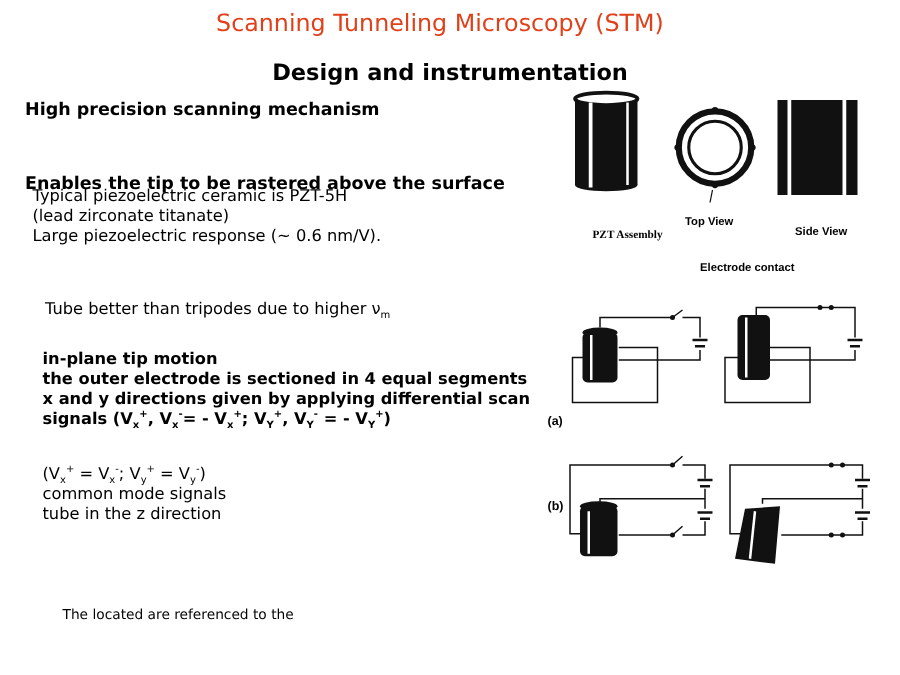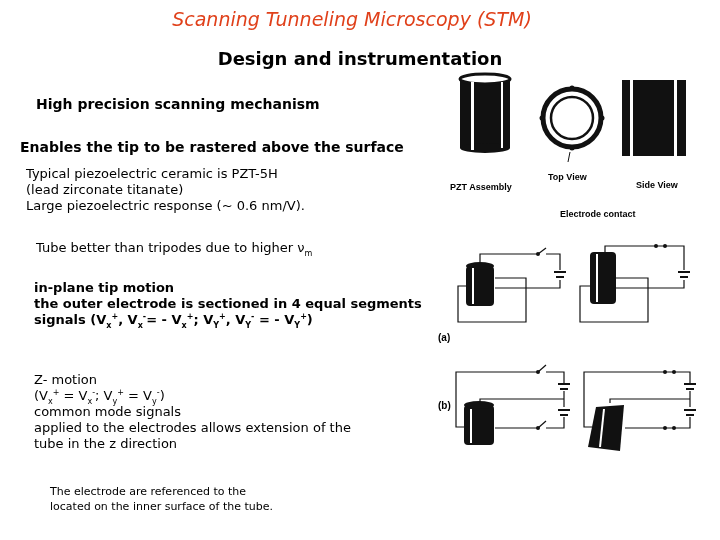--- a/index.html
+++ b/index.html
@@ -1,63 +1,61 @@
 <!DOCTYPE html>
 <html><head>
 <meta charset="utf-8">
 <style>
   html, body { margin:0; padding:0; background:#ffffff; }
   body { width:720px; height:540px; position:relative; overflow:hidden;
          font-family:"DejaVu Sans", sans-serif; color:#000; }
   .abs { position:absolute; white-space:nowrap; }
-  .title { left:0; width:704px; text-align:center; top:8px; font-size:19px; color:#e0401a; font-style:italic; }
+  .title { left:0; width:704px; text-align:center; top:8px; font-size:19px; color:#e0401a; }
   .subtitle { left:0; width:720px; text-align:center; top:48px; font-size:18px; font-weight:bold; }
   .head { font-size:14px; font-weight:bold; }
   .body13 { font-size:13px; line-height:16px; }
   .body12 { font-size:11px; line-height:15px; }
   sub, sup { font-size:8px; line-height:0; }
   .fig { position:absolute; }
   .cap { font-family:"Liberation Sans", sans-serif; font-size:9px; font-weight:bold; position:absolute; white-space:nowrap; }
 </style>
 </head>
 <body>
 
 <div class="abs title">Scanning Tunneling Microscopy (STM)</div>
 <div class="abs subtitle">Design and instrumentation</div>
 
-<div class="abs head" style="left:20px;top:96px;margin-left:16px;">High precision scanning mechanism</div>
+<div class="abs head" style="left:20px;top:80px;">High precision scanning mechanism</div>
 <div class="abs head" style="left:20px;top:139px;">Enables the tip to be rastered above the surface</div>
 
-<div class="abs body13" style="left:26px;top:166px;">
+<div class="abs body13" style="left:26px;top:150px;">
   <div>Typical piezoelectric ceramic is PZT-5H</div>
   <div>(lead zirconate titanate)</div>
   <div>Large piezoelectric response (~ 0.6 nm/V).</div>
 </div>
 
 <div class="abs body13" style="left:36px;top:240px;">
   <span>Tube better than tripodes due to higher ν</span><sub>m</sub>
 </div>
 
 <div class="abs body13" style="left:34px;top:280px;font-weight:bold;">
   <div>in-plane tip motion</div>
   <div>the outer electrode is sectioned in 4 equal segments</div>
+  <div>x and y directions given by applying differential scan</div>
   <div>signals (V<sub>x</sub><sup>+</sup>, V<sub>x</sub><sup>-</sup>= - V<sub>x</sub><sup>+</sup>; V<sub>Y</sub><sup>+</sup>, V<sub>Y</sub><sup>-</sup> = - V<sub>Y</sub><sup>+</sup>)</div>
 </div>
 
 <div class="abs body13" style="left:34px;top:372px;">
-  <div>Z- motion</div>
   <div>(V<sub>x</sub><sup>+</sup> = V<sub>x</sub><sup>-</sup>; V<sub>y</sub><sup>+</sup> = V<sub>y</sub><sup>-</sup>)</div>
   <div>common mode signals</div>
-  <div>applied to the electrodes allows extension of the</div>
   <div>tube in the z direction</div>
 </div>
 
 <div class="abs body12" style="left:50px;top:484px;">
-  <div>The electrode are referenced to the</div>
-  <div>located on the inner surface of the tube.</div>
+  <div>The located are referenced to the</div>
 </div>
 
 <svg class="fig" style="left:440px;top:70px;" width="280" height="130">
 
   <g>
     <rect x="20" y="8" width="50" height="70" fill="#111"></rect>
     <ellipse cx="45" cy="9" rx="25" ry="5" fill="#fff" stroke="#111" stroke-width="3"></ellipse>
     <ellipse cx="45" cy="78" rx="25" ry="5" fill="#111"></ellipse>
     <rect x="31" y="12" width="3" height="68" fill="#fff"></rect>
     <rect x="61" y="12" width="2" height="66" fill="#fff"></rect>
@@ -73,21 +71,21 @@
     <line x1="130" y1="82" x2="128" y2="92" stroke="#111" stroke-width="1"></line>
   </g>
 
   <g>
     <rect x="182" y="10" width="64" height="76" fill="#111"></rect>
     <rect x="190" y="10" width="3" height="76" fill="#fff"></rect>
     <rect x="234" y="10" width="3" height="76" fill="#fff"></rect>
   </g>
 </svg>
 <div class="cap" style="left:560px;top:166px;margin-top:43px;">Electrode contact</div>
-<div class="cap" style="left:450px;top:182px;">PZT Assembly</div>
+<div class="cap" style="left:474px;top:182px;font-family:Liberation Serif, serif;">PZT Assembly</div>
 <div class="cap" style="left:548px;top:172px;text-align:center;">Top View</div>
 <div class="cap" style="left:636px;top:180px;">Side View</div>
 
 <svg class="fig" style="left:420px;top:230px;" width="280" height="100">
   <g stroke="#111" stroke-width="1.2" fill="none">
     <polyline points="60,32 60,24 118,24"></polyline>
     <line x1="118" y1="24" x2="126" y2="18"></line>
     <polyline points="126,24 140,24 140,40"></polyline>
     <polyline points="140,50 140,58 75,58"></polyline>
     <polyline points="75,48 106,48 106,92 38,92 38,56 48,56"></polyline>

